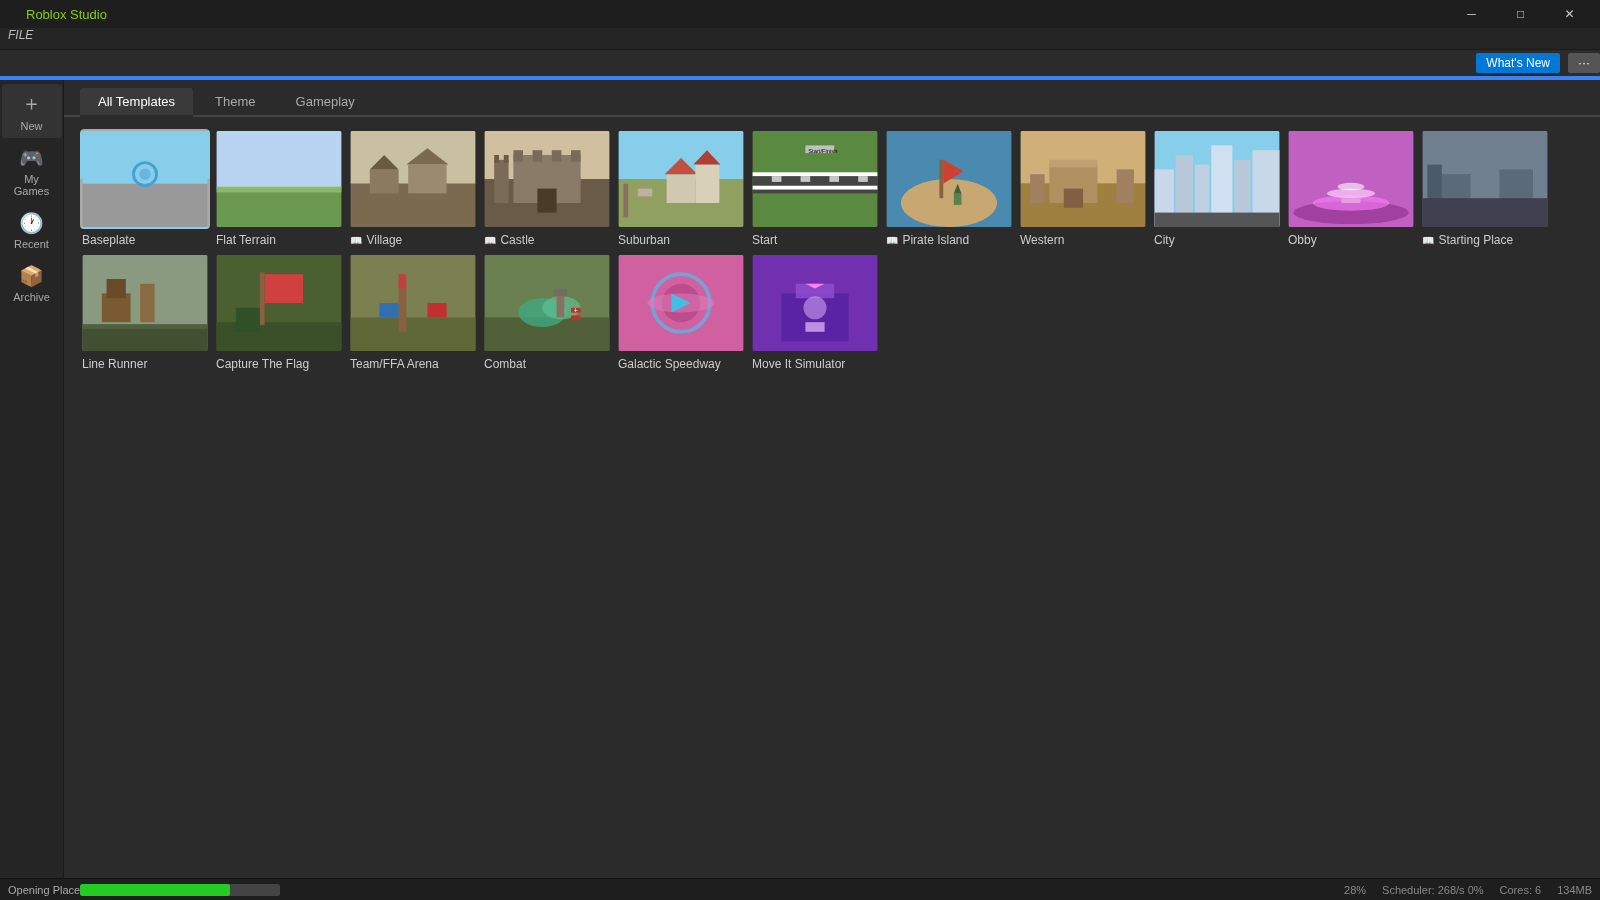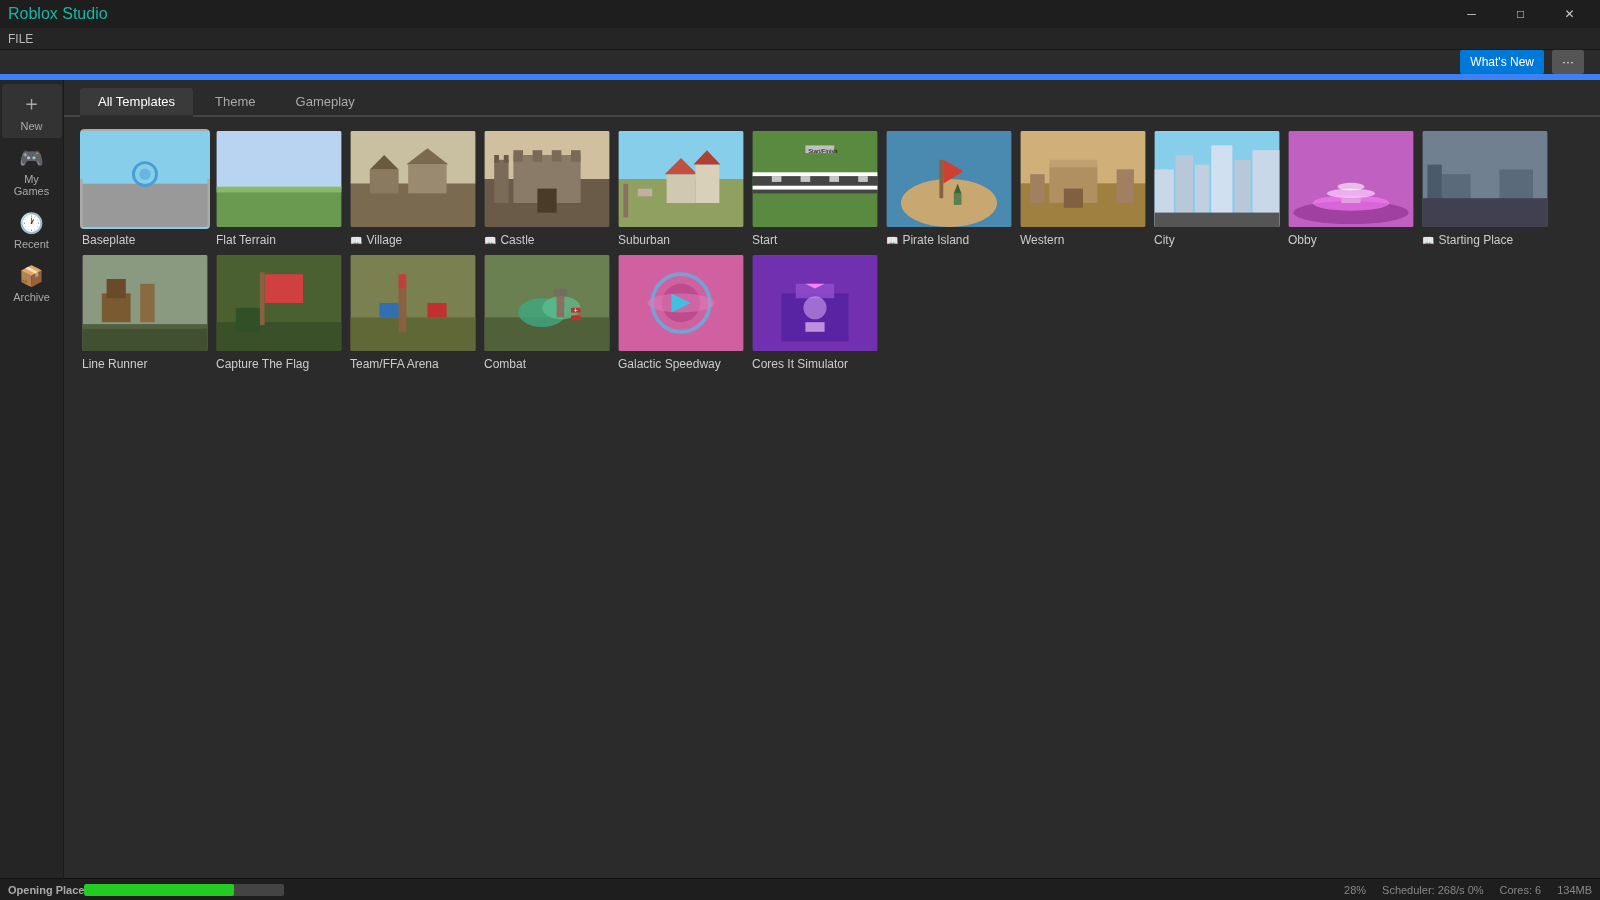--- a/index.html
+++ b/index.html
@@ -17,53 +17,55 @@
     #titlebar {
       height: 28px;
       background: #1e1e1e;
       display: flex;
       align-items: center;
       justify-content: space-between;
       padding: 0 8px;
       user-select: none;
     }
     #titlebar .title {
-      font-size: 16px;
-      color: #14b8a6;
+      font-size: 13px;
+      color: #84cc16;
+      margin-left: 18px;
     }
     #titlebar .win-controls {
       display: flex;
       gap: 4px;
     }
 
     
     #menubar {
       height: 22px;
       background: #252525;
       display: flex;
-      align-items: center;
       padding: 0 8px;
       gap: 16px;
       border-bottom: 1px solid #1a1a1a;
+      font-style: italic;
     }
     #menubar span {
       font-size: 12px;
       color: #bbb;
       cursor: pointer;
     }
 
     
     #actionbar {
       height: 30px;
       background: #2b2b2b;
       display: flex;
+      align-items: center;
       justify-content: flex-end;
-      padding: 0 16px;
+      padding: 0 0;
       gap: 8px;
-      border-bottom: 6px solid #3b82f6;
+      border-bottom: 4px solid #3b82f6;
     }
     #actionbar .whats-new-btn {
       background: #0078d7;
       color: #fff;
       border: none;
       padding: 3px 10px;
       font-size: 12px;
       cursor: pointer;
       border-radius: 2px;
     }
@@ -194,21 +196,20 @@
       background: #1e1e1e;
       display: flex;
       align-items: center;
       padding: 0 8px;
       justify-content: space-between;
       border-top: 1px solid #111;
     }
     #statusbar .left {
       display: flex;
       align-items: flex-end;
-      font-weight: bold;
     }
     #statusbar .progress-label { font-size: 11px; color: #aaa; }
     #statusbar .progress-bar-container {
       width: 200px;
       height: 12px;
       background: #444;
       border-radius: 2px;
       overflow: hidden;
     }
     #statusbar .progress-bar {
@@ -560,21 +561,21 @@
             <svg class="thumb-svg" viewBox="0 0 130 100">
               <rect width="130" height="100" fill="#7030b0"></rect>
               <rect x="30" y="40" width="70" height="50" fill="#5020a0" opacity="0.7"></rect>
               <rect x="45" y="30" width="40" height="15" fill="#9050d0" opacity="0.8"></rect>
               <circle cx="65" cy="55" r="12" fill="#d0a0f0" opacity="0.6"></circle>
               <rect x="55" y="70" width="20" height="10" fill="#c090e0"></rect>
               <polygon points="65,35 55,30 75,30" fill="#ff80ff"></polygon>
             </svg>
           </div>
           <div class="card-label">
-            <span>Cores It Simulator</span>
+            <span>Move It Simulator</span>
           </div>
         </div>
 
       </div>
     </div>
   </div>
 </div>
 
 <div id="statusbar">
   <div class="left">

